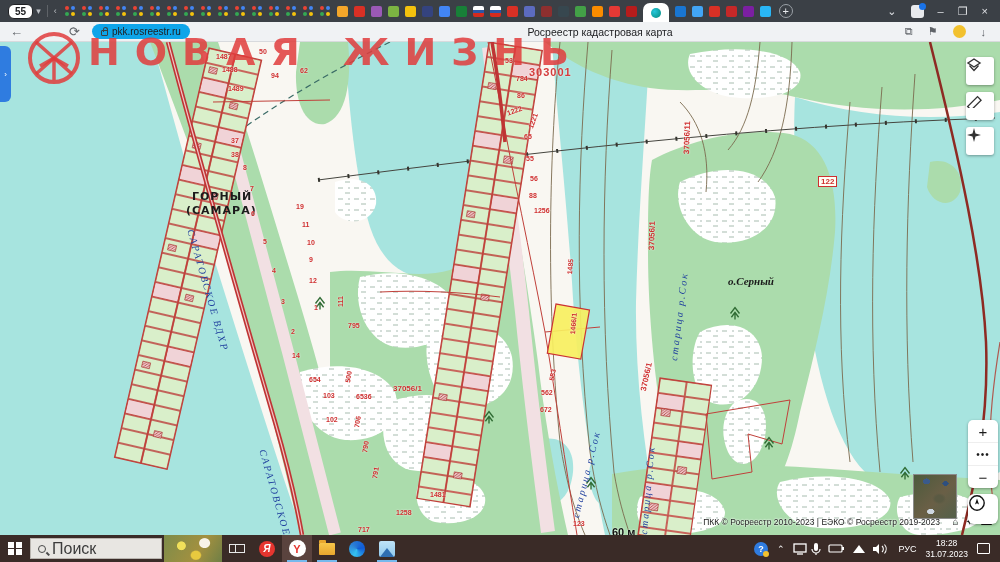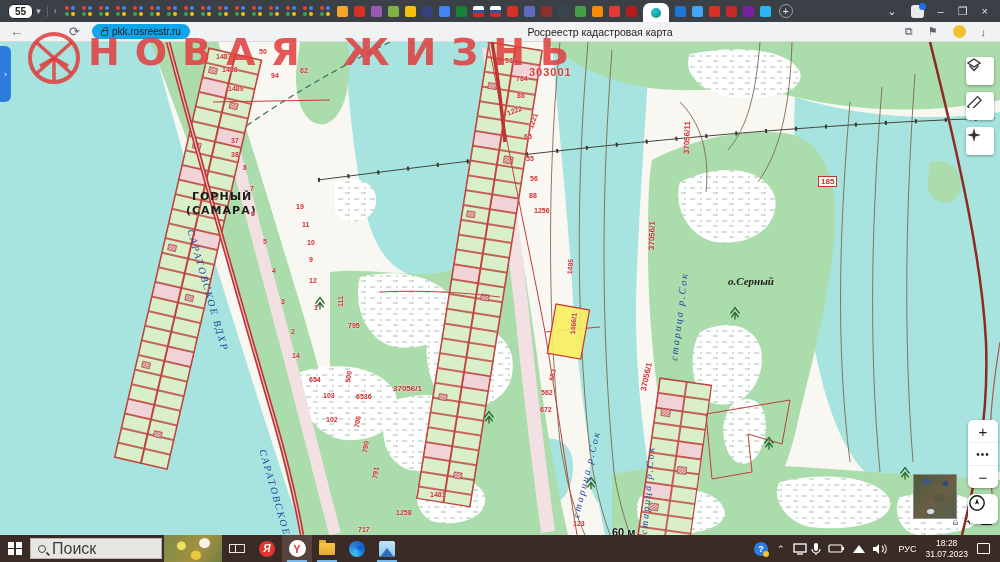--- a/index.html
+++ b/index.html
@@ -434,21 +434,21 @@
       <span class=" lbl-water" style="left: 196px; top: 186px; transform: rotate(74deg);">САРАТОВСКОЕ ВДХР</span>
       <span class=" lbl-water" style="left: 268px; top: 406px; transform: rotate(74deg);">САРАТОВСКОЕ ВД</span>
       <span class=" lbl-water" style="left: 668px; top: 318px; transform: rotate(-83deg);">старица  р.Сок</span>
       <span class=" lbl-water" style="left: 570px; top: 474px; transform: rotate(-76deg);">старица  р.Сок</span>
       <span class=" lbl-water" style="left: 638px; top: 492px; transform: rotate(-85deg);">старица  р.Сок</span>
       <span class=" lbl-q-big" style="left: 529px; top: 24px;">303001</span>
       <span class="lbl-quarter" style="left: 682px; top: 112px; transform: rotate(-88deg);">37056/11</span>
       <span class="lbl-quarter" style="left: 647px; top: 208px; transform: rotate(-88deg);">37056/1</span>
       <span class="lbl-quarter" style="left: 393px; top: 342px;">37056/1</span>
       <span class="lbl-quarter" style="left: 639px; top: 348px; transform: rotate(-78deg);">37056/1</span>
-      <span class=" lbl-boxed" style="left: 818px; top: 134px;">185</span>
+      <span class=" lbl-boxed" style="left: 818px; top: 134px;">122</span>
       <span class="lbl-parcel" style="left: 216px; top: 11px;">1487</span>
       <span class="lbl-parcel" style="left: 222px; top: 24px;">1488</span>
       <span class="lbl-parcel" style="left: 228px; top: 43px;">1489</span>
       <span class="lbl-parcel" style="left: 259px; top: 6px;">50</span>
       <span class="lbl-parcel" style="left: 271px; top: 30px;">94</span>
       <span class="lbl-parcel" style="left: 300px; top: 25px;">62</span>
       <span class="lbl-parcel" style="left: 231px; top: 95px;">37</span>
       <span class="lbl-parcel" style="left: 231px; top: 109px;">38</span>
       <span class="lbl-parcel" style="left: 243px; top: 122px;">8</span>
       <span class="lbl-parcel" style="left: 250px; top: 143px;">7</span>
@@ -524,20 +524,21 @@
     </svg>
   </div>
 
   <div id="minimap"></div>
 
   <div id="scalebar">
     <div class="txt">60 м</div>
 
   </div>
 
+  <div id="copyright">ПКК © Росреестр 2010-2023 | ЕЭКО © Росреестр 2019-2023</div>
   <div id="map-bottom-icons">
     <span>⌂</span>
     <span>✦</span>
     <span id="fullscreen-ic"></span>
   </div>
 
 </div>
 
 <svg id="wm-logo" width="56" height="56" viewBox="0 0 56 56">
   <circle cx="28" cy="28" r="24" fill="none" stroke="rgba(224,60,60,.85)" stroke-width="4"></circle>

